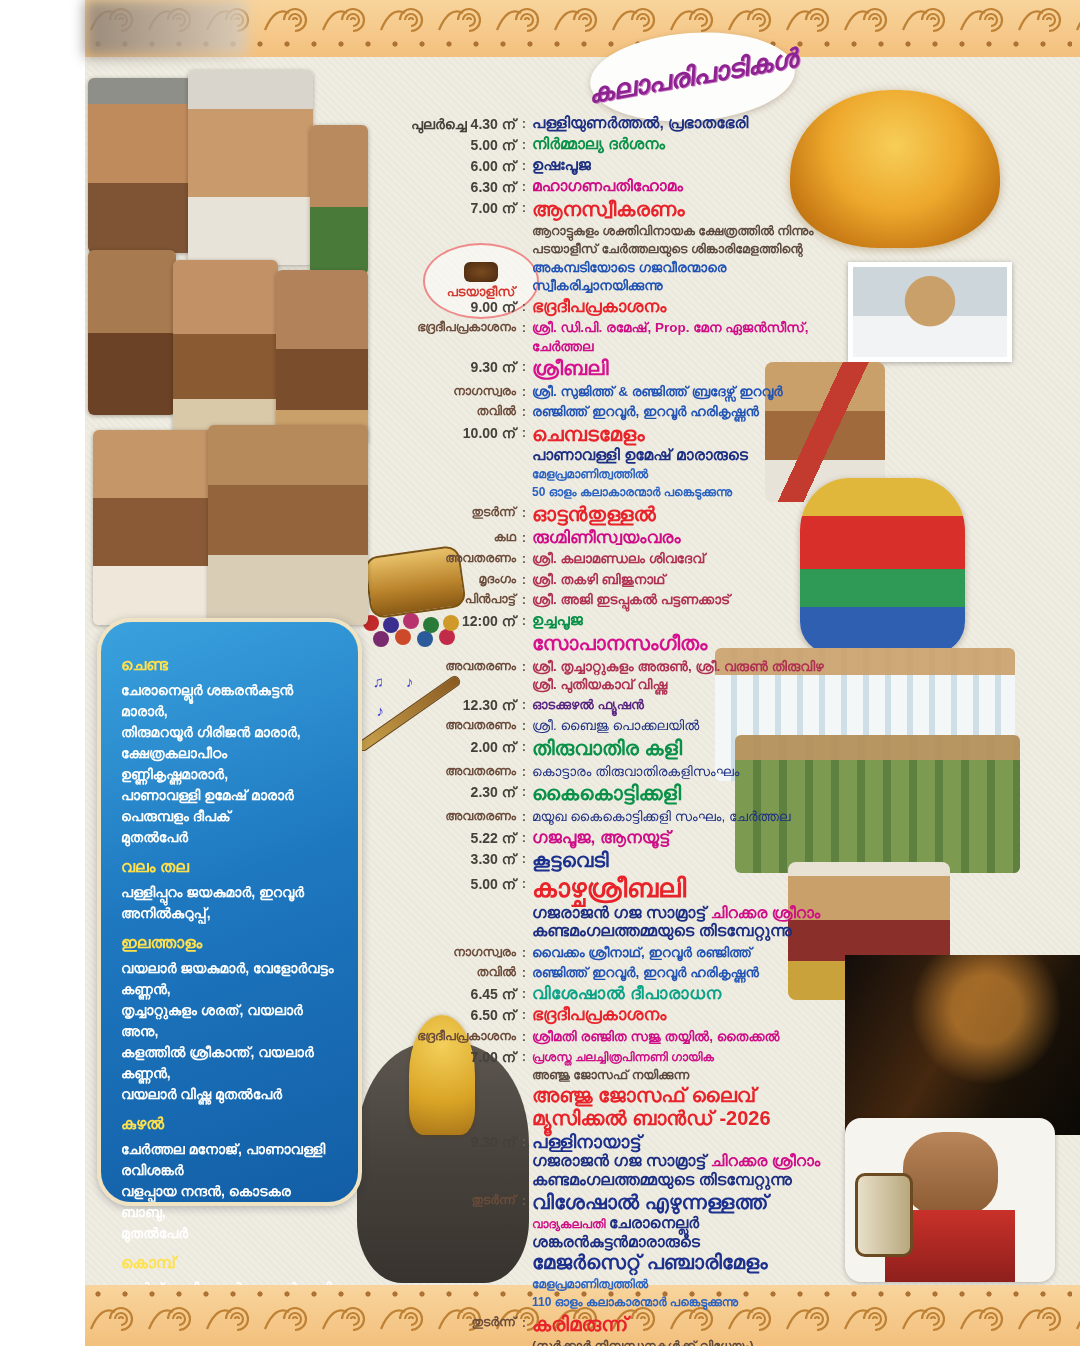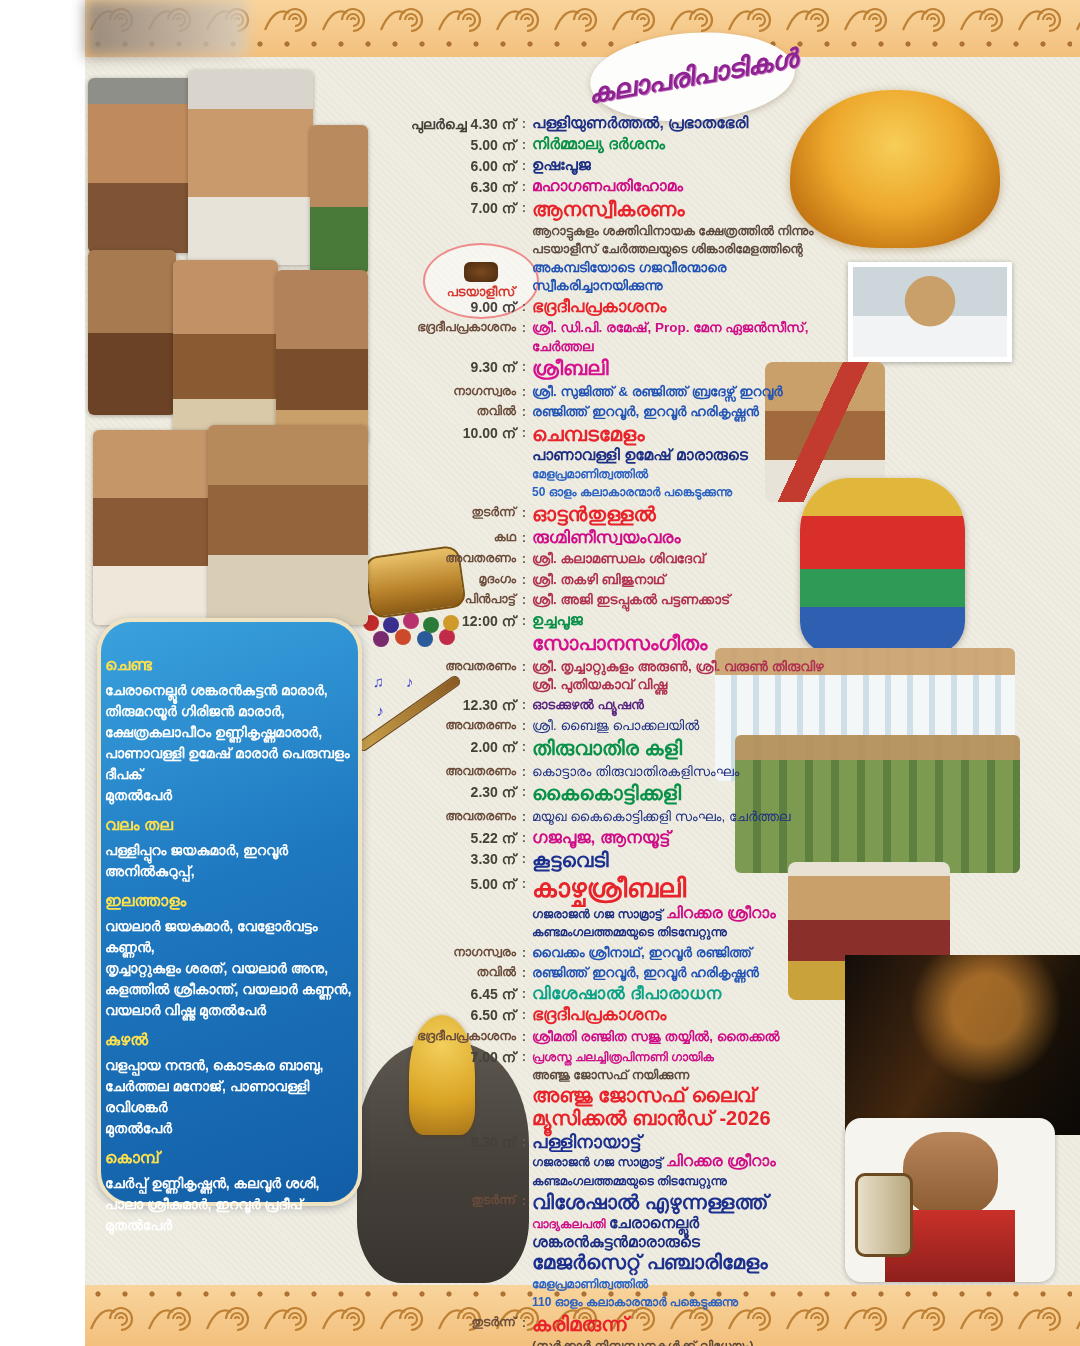--- a/index.html
+++ b/index.html
@@ -31,36 +31,36 @@
   .p3{left:222px;top:55px;width:58px;height:150px;background:linear-gradient(180deg,#b98a5e 0 55%,#4a7a3a 55%);}
   .p4{left:0;top:180px;width:88px;height:165px;background:linear-gradient(180deg,#a87a50 0 50%,#6b4226 50%);}
   .p5{left:85px;top:190px;width:105px;height:185px;background:linear-gradient(180deg,#c29266 0 40%,#8a5a32 40% 75%,#d9c9a8 75%);}
   .p6{left:188px;top:200px;width:92px;height:175px;background:linear-gradient(180deg,#b2825a 0 45%,#7a4e2c 45% 80%,#caa06a 80%);}
   .p7{left:5px;top:360px;width:120px;height:195px;background:linear-gradient(180deg,#c59668 0 35%,#8a5a36 35% 70%,#efe8da 70%);}
   .p8{left:120px;top:355px;width:160px;height:200px;background:linear-gradient(180deg,#b78a5c 0 30%,#94643c 30% 65%,#d9cdb5 65%);}
   
   .panel{position:absolute;left:12px;top:618px;width:265px;height:588px;z-index:2;
     background:linear-gradient(160deg,#3aa2de 0%,#1e78c0 45%,#125ea6 100%);
     border:4px solid #efe3c2;border-radius:34px;box-shadow:0 2px 8px rgba(30,40,60,.3);
-    padding:24px 4px;box-sizing:border-box;}
+    padding:24px 20px;box-sizing:border-box;}
   .panel-h{color:#ffe14d;font-weight:800;font-size:16px;margin:10px 0 6px;}
   .panel-line{color:#ffffff;font-weight:700;font-size:14px;line-height:1.5;}
   .panel-sec{margin-bottom:8px;}
   
   .schedule{position:absolute;left:313px;top:114px;width:440px;z-index:6;}
   .srow{display:flex;align-items:flex-start;margin-bottom:2px;}
   .stime{width:118px;flex:none;text-align:right;padding-top:2px;}
   .t-time{font-size:14px;color:#45413a;font-weight:700;}
   .t-cat{font-size:12.5px;color:#6b4c3a;font-weight:700;}
   .scolon{width:16px;flex:none;text-align:center;color:#6a5b4c;font-weight:700;font-size:13px;padding-top:2px;}
   .sbody{flex:1;}
   .sline{line-height:1.15;}
   .navy-md{font-size:15.5px;color:#1d2f82;font-weight:800;}
   .navy-sm{font-size:13.5px;color:#1d2f82;font-weight:400;}
-  .navy-xs{font-size:12px;color:#1d2f82;font-weight:700;}
+  .navy-xs{font-size:16px;color:#1d2f82;font-weight:700;}
   .navy-lg{font-size:18px;color:#1c308e;font-weight:800;}
   .navy-xl{font-size:20px;color:#1c308e;font-weight:800;}
   .green-md{font-size:15.5px;color:#0a9148;font-weight:800;}
   .green-xl{font-size:20px;color:#0a9148;font-weight:800;}
   .magenta-xs{font-size:12px;color:#cf0d87;font-weight:700;}
   .magenta-sm{font-size:13.5px;color:#cf0d87;font-weight:700;}
   .magenta-md{font-size:15.5px;color:#cf0d87;font-weight:800;}
   .magenta-lg{font-size:17px;color:#cf0d87;font-weight:800;}
   .magenta-xl{font-size:20px;color:#d6118e;font-weight:800;}
   .red-lg{font-size:17px;color:#e8232a;font-weight:800;}
@@ -197,22 +197,22 @@
           </div>
           <div class="panel-sec">
             <div class="panel-h">ഇലത്താളം</div>
             <div class="panel-line">വയലാർ ജയകുമാർ, വേളോർവട്ടം കണ്ണൻ,</div>
             <div class="panel-line">തൃച്ചാറ്റുകുളം ശരത്, വയലാർ അനു,</div>
             <div class="panel-line">കളത്തിൽ ശ്രീകാന്ത്, വയലാർ കണ്ണൻ,</div>
             <div class="panel-line">വയലാർ വിഷ്ണു മുതൽപേർ</div>
           </div>
           <div class="panel-sec">
             <div class="panel-h">കുഴൽ</div>
+            <div class="panel-line">ചേർത്തല മനോജ്, പാണാവള്ളി രവിശങ്കർ</div>
             <div class="panel-line">വളപ്പായ നന്ദൻ, കൊടകര ബാബു,</div>
-            <div class="panel-line">ചേർത്തല മനോജ്, പാണാവള്ളി രവിശങ്കർ</div>
             <div class="panel-line">മുതൽപേർ</div>
           </div>
           <div class="panel-sec">
             <div class="panel-h">കൊമ്പ്</div>
             <div class="panel-line">ചേർപ്പ് ഉണ്ണികൃഷ്ണൻ, കലവൂർ ശശി,</div>
             <div class="panel-line">പാലാ ശ്രീകുമാർ, ഇറവൂർ പ്രദീപ് മുതൽപേർ</div>
           </div>
         </div>
     </div>
 

